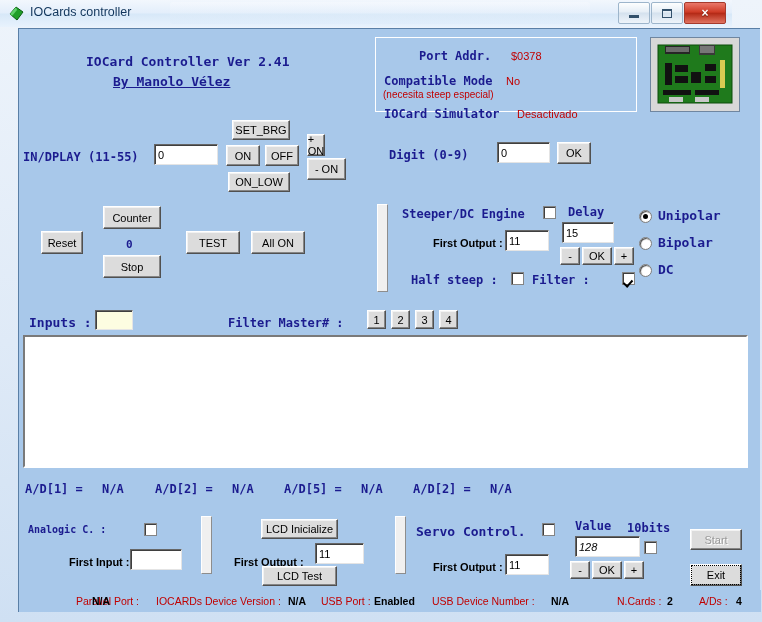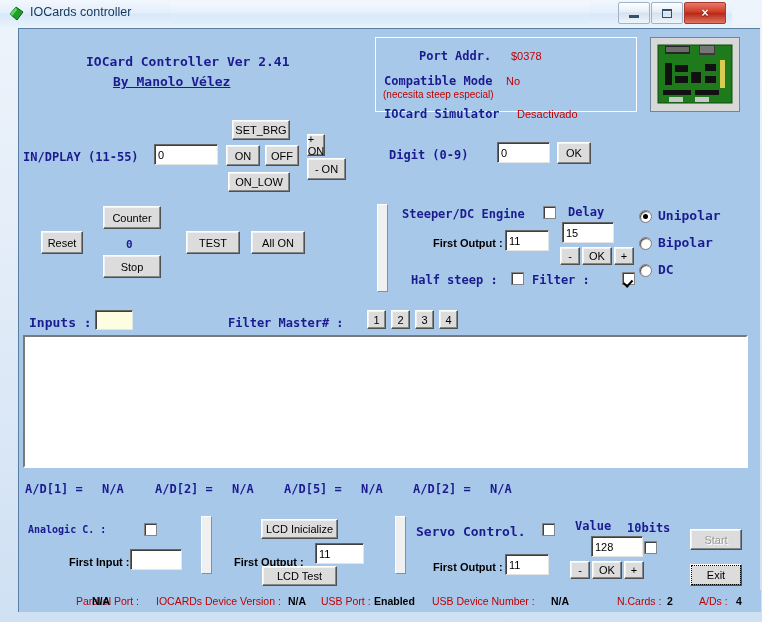--- a/index.html
+++ b/index.html
@@ -329,21 +329,21 @@
       <div class="lbl-sans" style="left:215px; top:527px;">First Output :</div>
       <div class="tf" style="left:296px; top:514px; width:49px; height:21px;">11</div>
       <div class="btn" style="left:243px; top:537px; width:75px; height:20px;">LCD Test</div>
 
       <div class="lbl" style="left:397px; top:495px; font-size:13px;">Servo Control.</div>
       <div class="chk" style="left:523px; top:494px;"></div>
       <div class="lbl-sans" style="left:414px; top:532px;">First Output :</div>
       <div class="tf" style="left:486px; top:525px; width:44px; height:21px;">11</div>
 
       <div class="lbl" style="left:556px; top:490px;">Value</div>
-      <div class="tf" style="left:572px; top:507px; width:52px; height:21px;">128</div>
+      <div class="tf" style="left:556px; top:507px; width:65px; height:21px;font-style:italic;">128</div>
       <div class="btn" style="left:551px; top:532px; width:20px; height:18px;">-</div>
       <div class="btn" style="left:573px; top:532px; width:30px; height:18px;">OK</div>
       <div class="btn" style="left:605px; top:532px; width:20px; height:18px;">+</div>
 
       <div class="lbl" style="left:608px; top:492px;">10bits</div>
       <div class="chk" style="left:625px; top:512px;"></div>
 
       <div class="btn disabled" style="left:671px; top:500px; width:52px; height:21px;">Start</div>
       <div class="btn focus" style="left:671px; top:535px; width:52px; height:22px;">
         <div class="inner">Exit</div>

